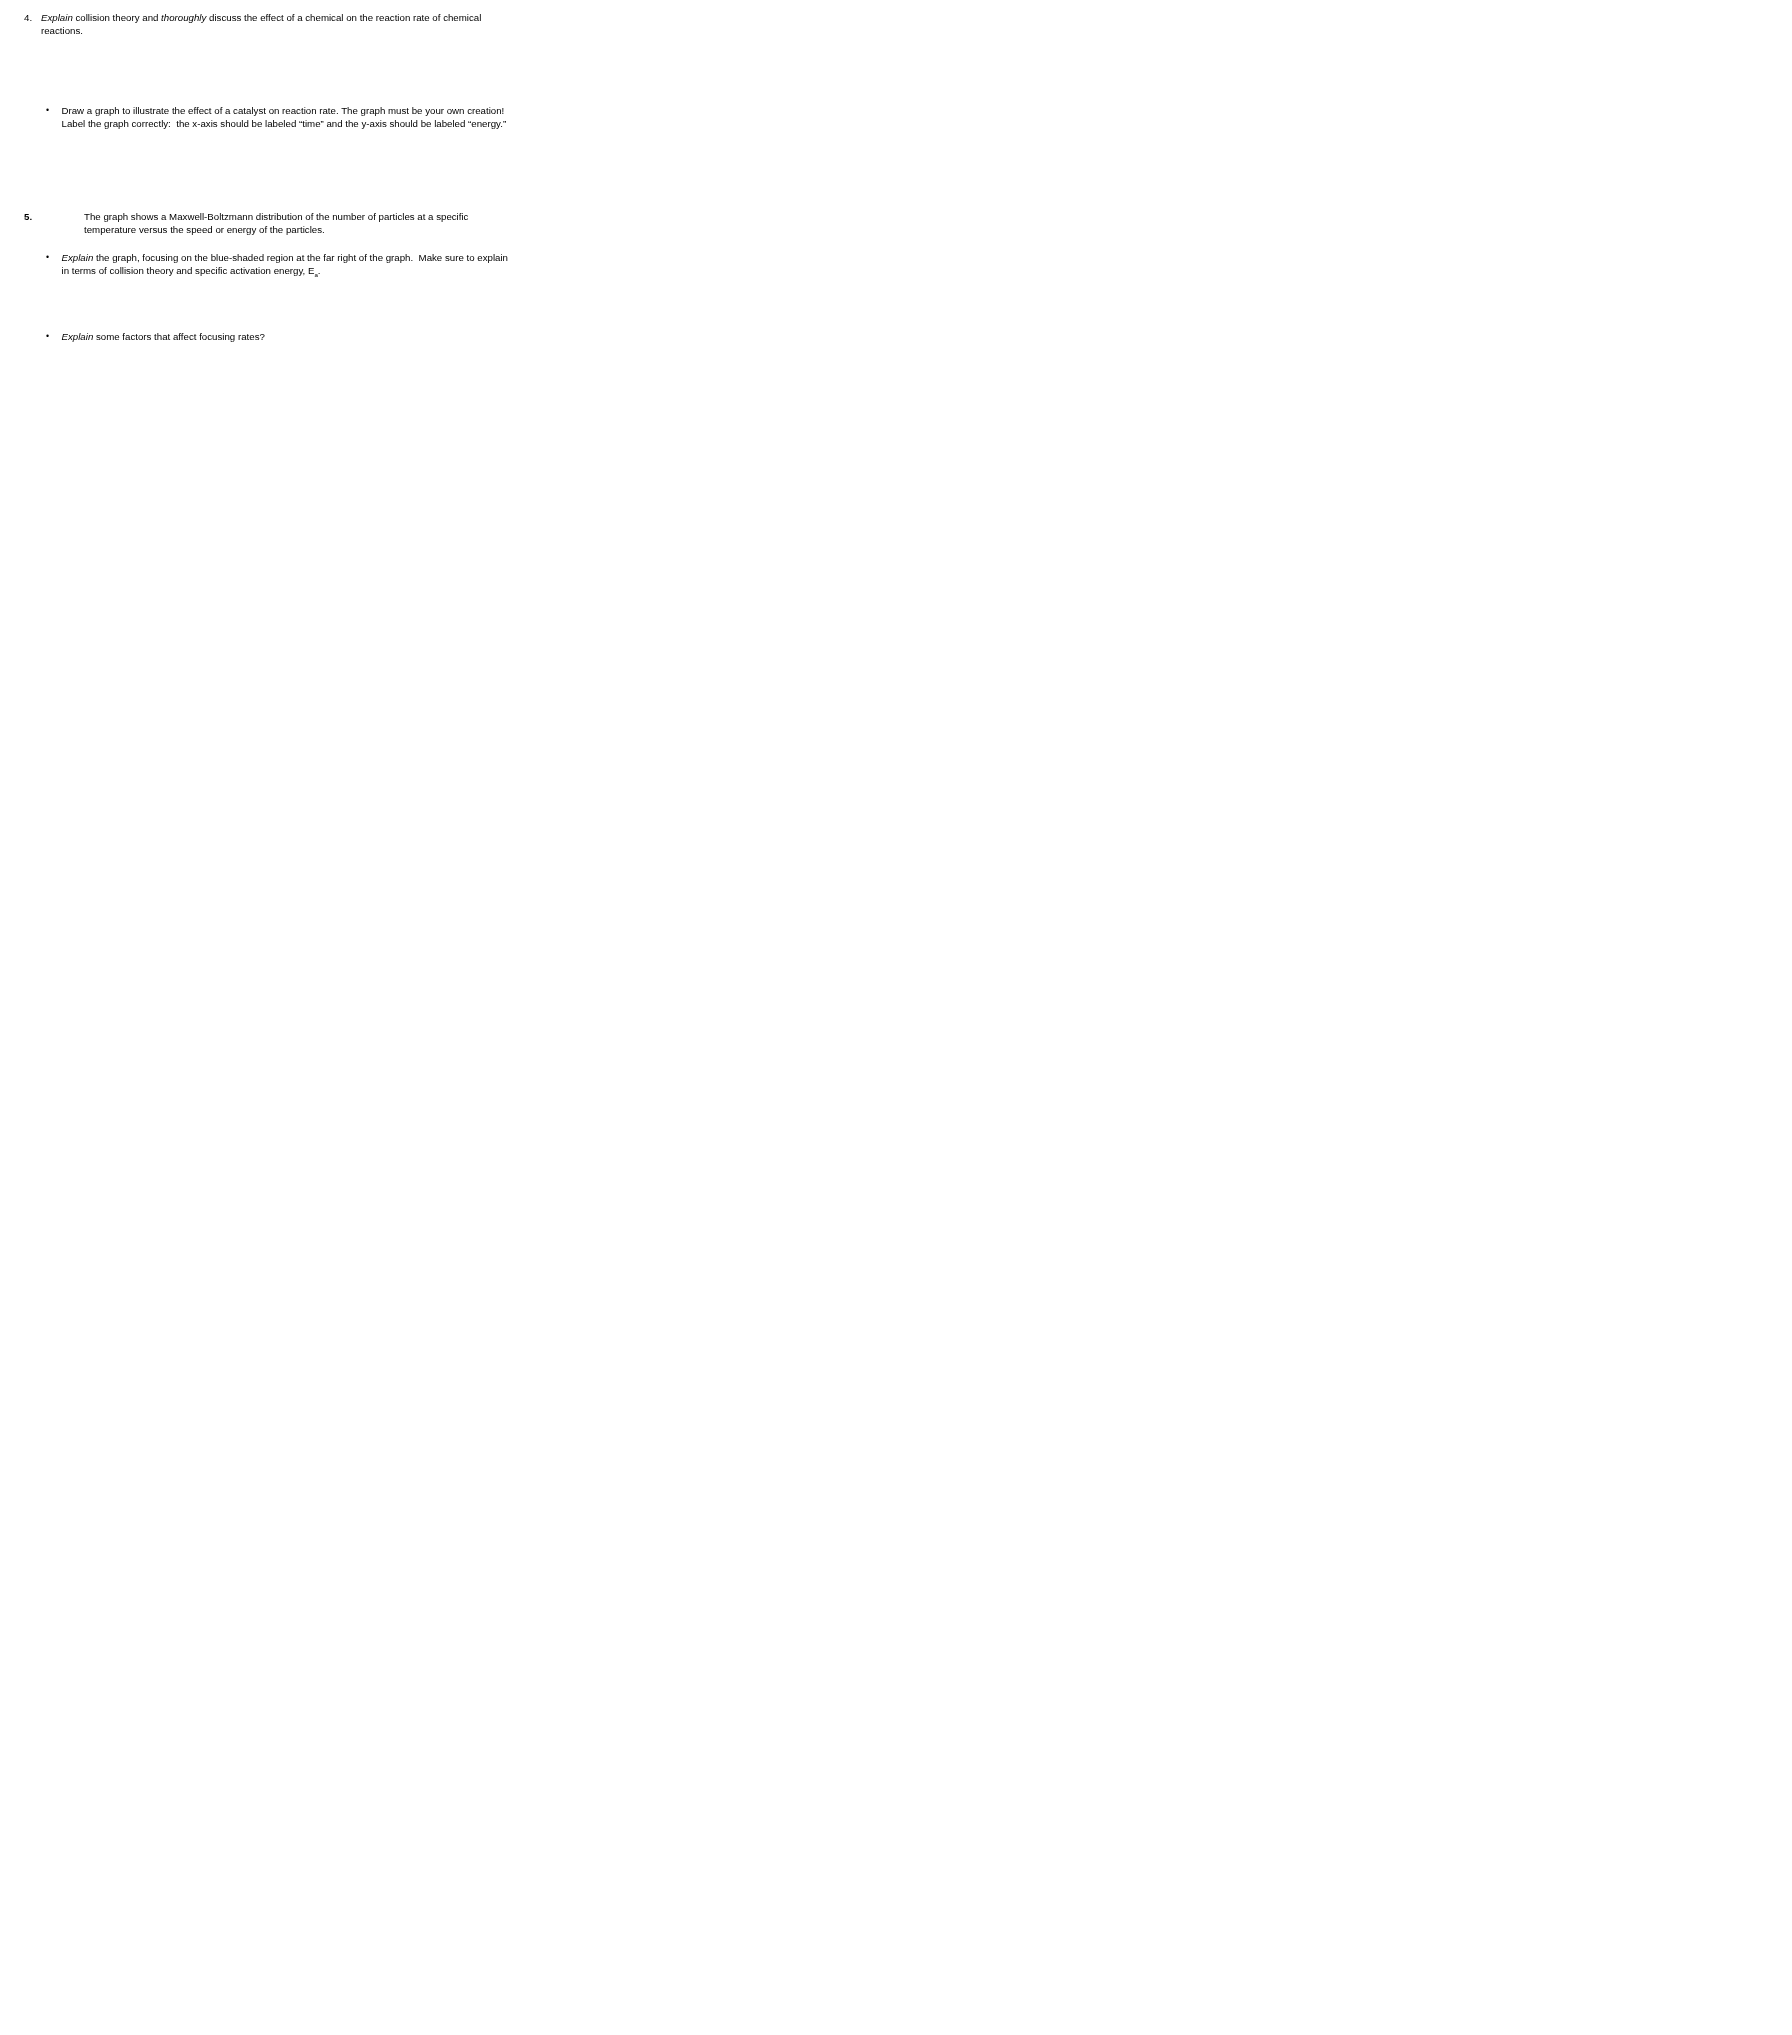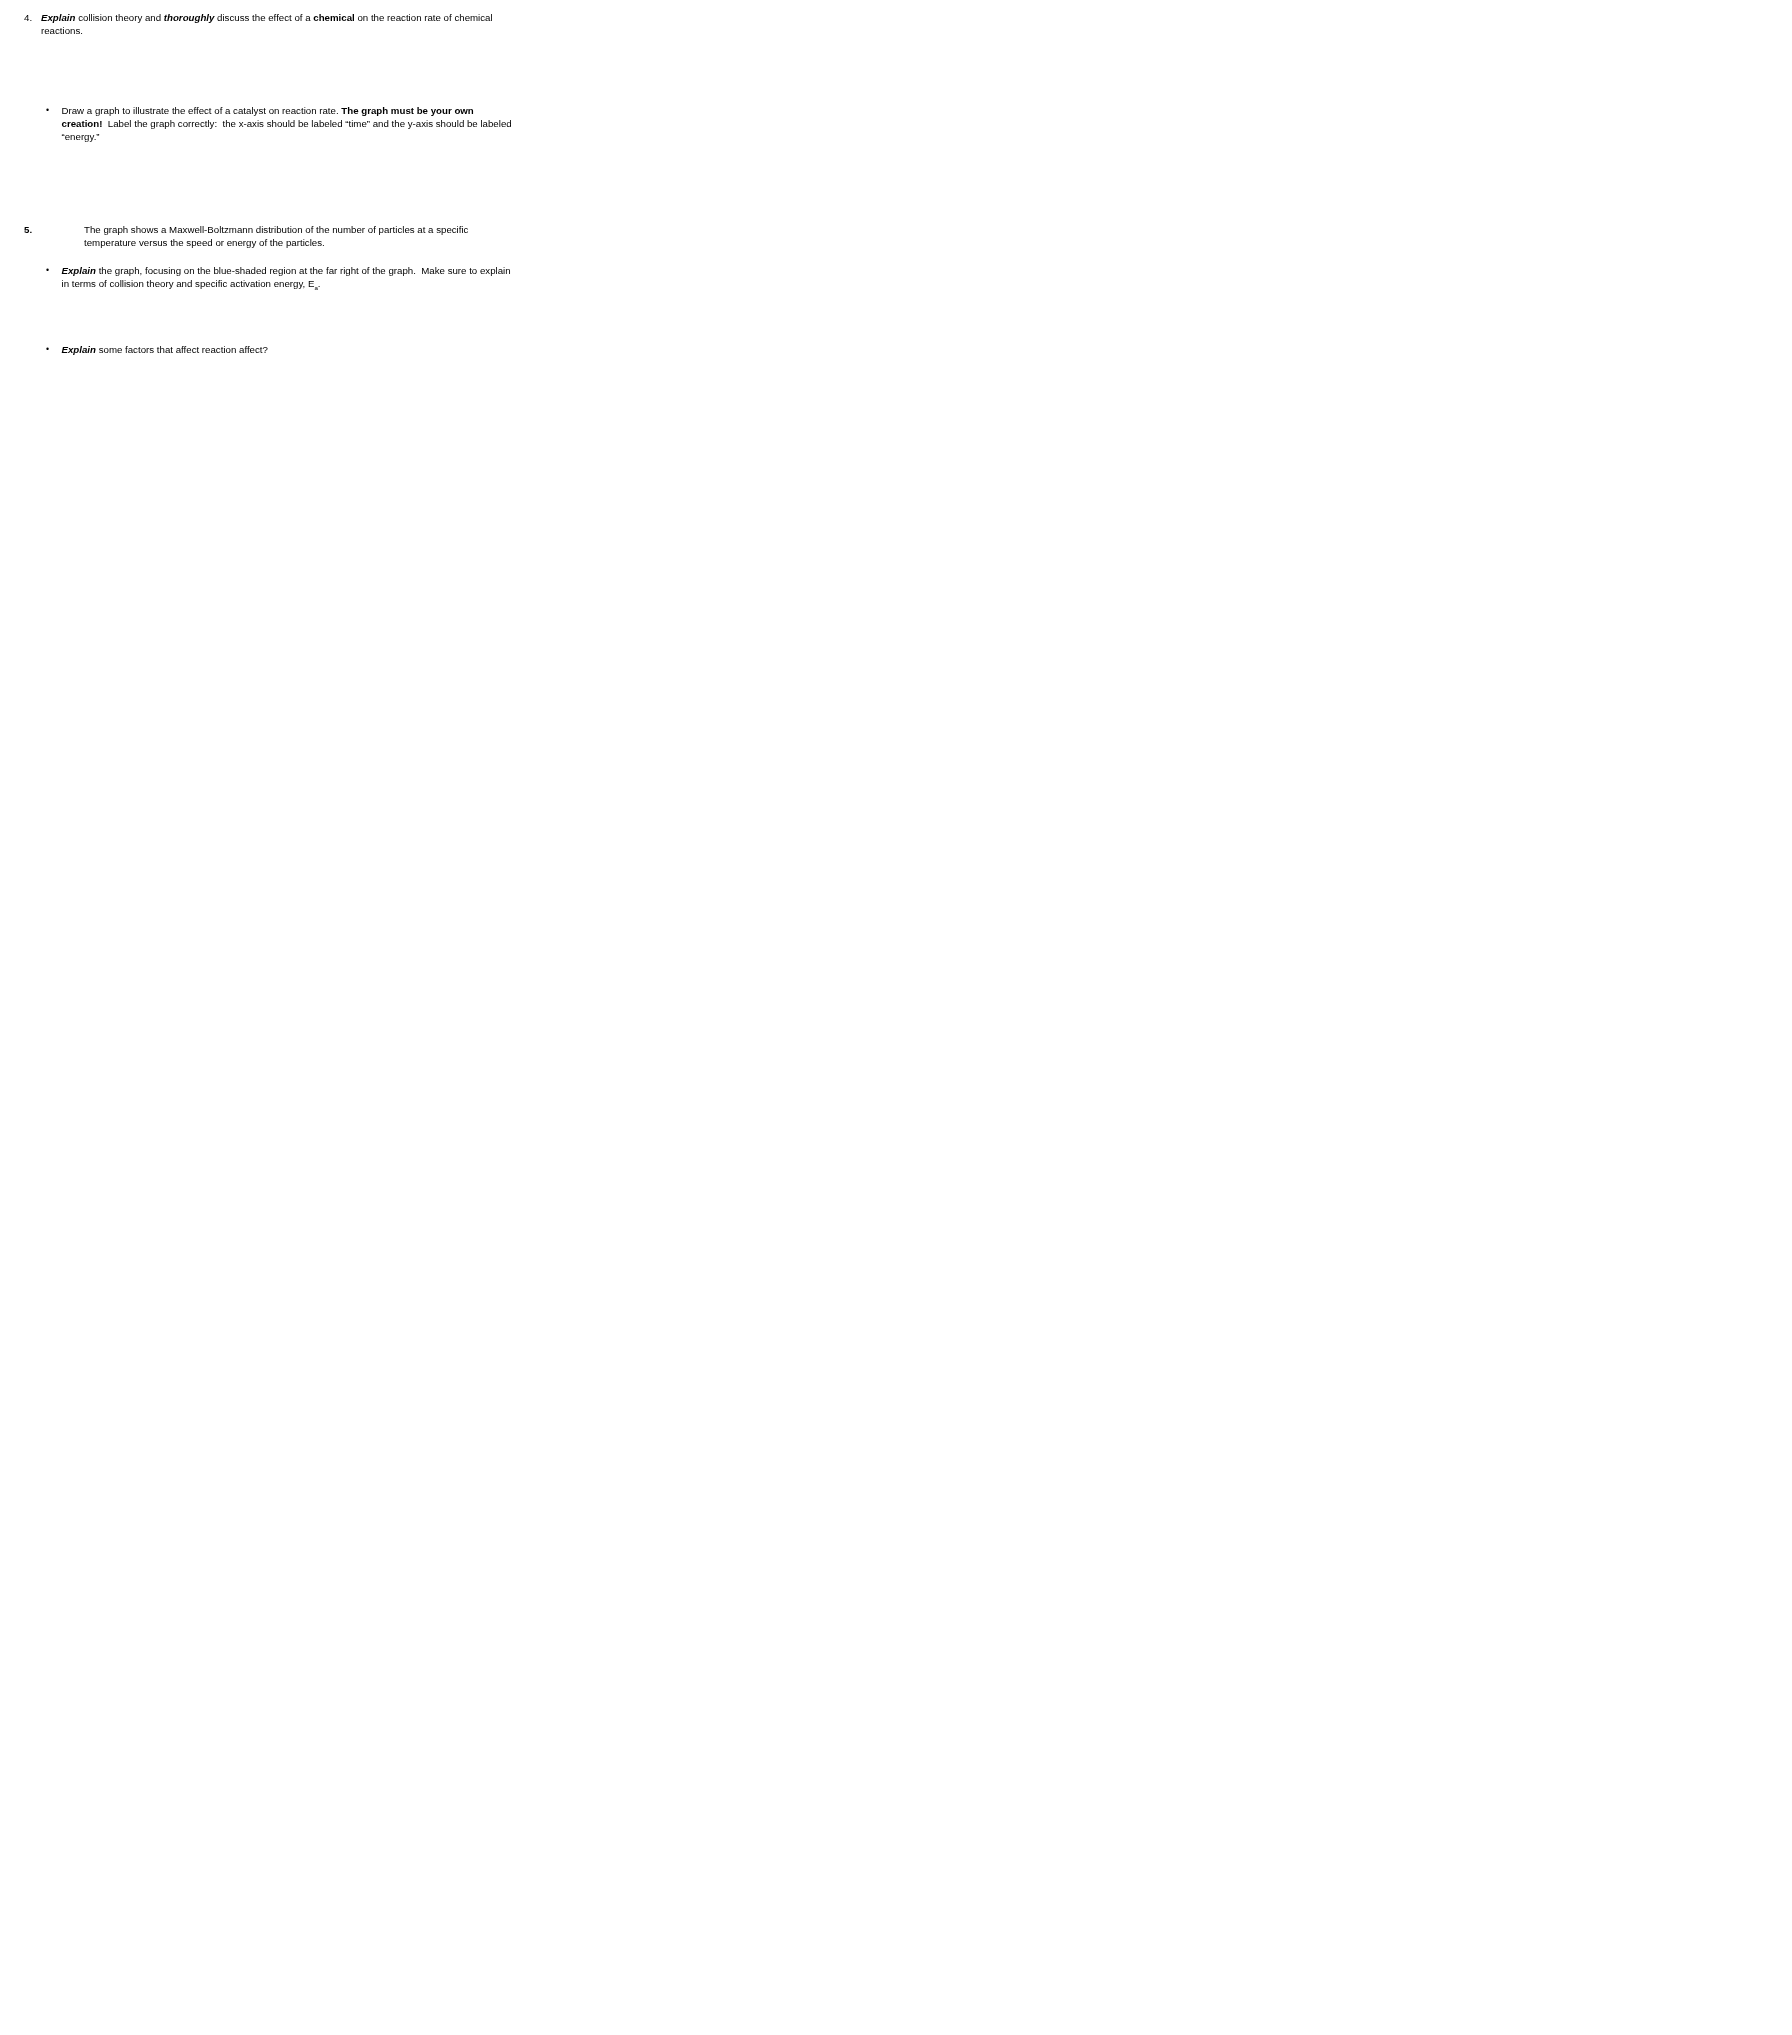--- a/index.html
+++ b/index.html
@@ -18,21 +18,21 @@
   }
   .row { display: flex; align-items: flex-start; }
   .num { flex: 0 0 17px; white-space: pre; }
   .num5 { flex: 0 0 20px; font-weight: bold; white-space: pre; }
   .btrow { margin-left: 22px; }
   .bullet-glyph { flex: 0 0 15.5px; font-size: 8.8px; }
   .seg-text { white-space: pre-wrap; }
   .q4-text { max-width: 471px; }
   .q5-text { max-width: 405px; margin-left: 40px; }
   .b1-text, .b2-text, .b3-text { max-width: 471px; }
-  .b { font-weight: bold; }
+  .b { font-weight: normal; }
   .i { font-style: italic; }
   sub { font-size: 0.64em; line-height: 0; }
   .mt-b1 { margin-top: 67px; }
   .mt-q5 { margin-top: 80px; }
   .figure { margin-top: 17.6px; margin-left: 47px; width: 252px; }
   .fig-title {
     font-weight: bold;
     font-size: 10px;
     line-height: 13.4px;
     color: #383838;
@@ -64,17 +64,17 @@
   </div>
 
 
   <div class="row btrow mt-b2">
     <span class="bullet-glyph">•</span>
     <div class="seg-text b2-text"><span class="b i">Explain</span><span> the graph, focusing on the blue-shaded region at the far right of the graph.  Make sure to explain in terms of collision theory and specific activation energy, E</span><sub>a</sub><span>.</span></div>
   </div>
 
   <div class="row btrow mt-b3">
     <span class="bullet-glyph">•</span>
-    <div class="seg-text b3-text"><span class="b i">Explain</span><span> some factors that affect reaction affect?</span></div>
+    <div class="seg-text b3-text"><span class="b i">Explain</span><span> some factors that affect focusing rates?</span></div>
   </div>
 
 </div>
 
 
 </body></html>

